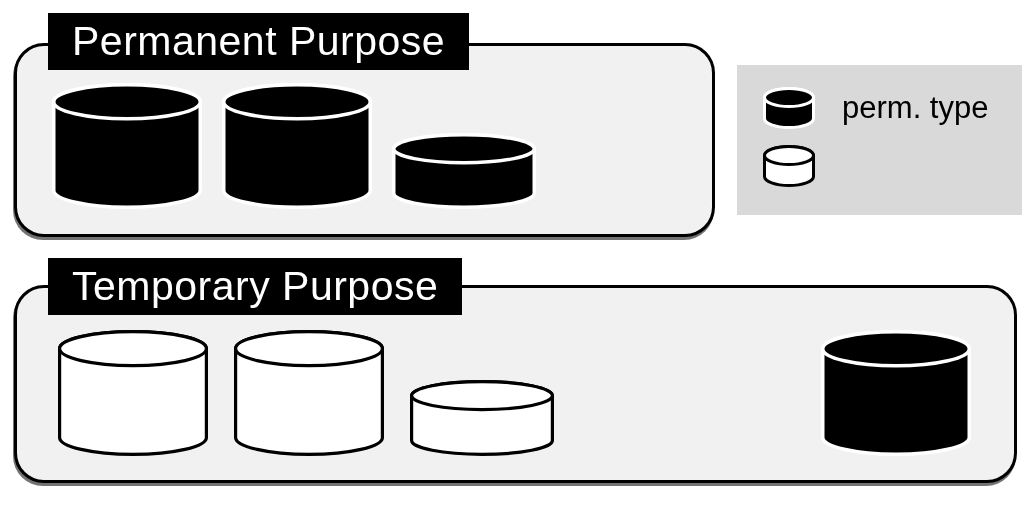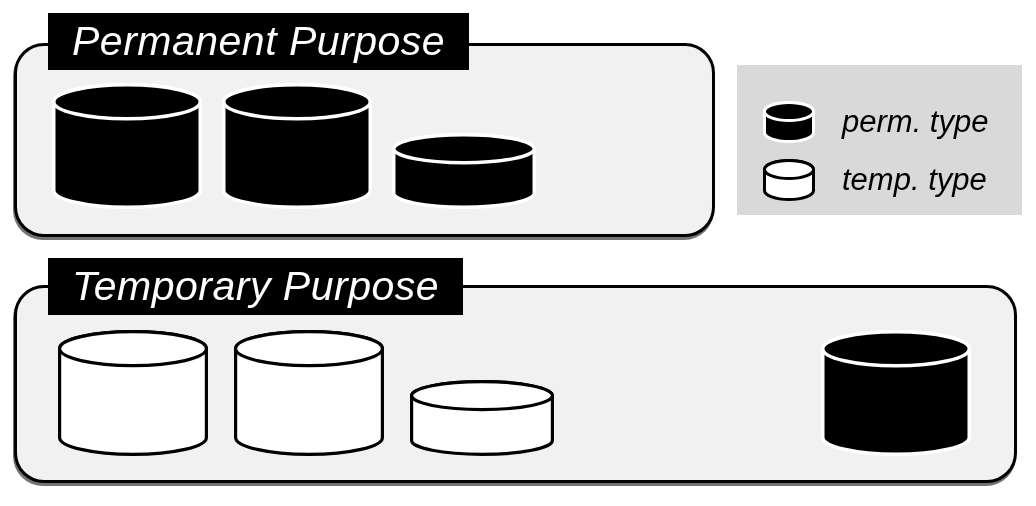--- a/index.html
+++ b/index.html
@@ -7,21 +7,20 @@
     padding: 0;
     background: #ffffff;
     font-family: "Liberation Sans", "DejaVu Sans", sans-serif;
   }
   .canvas {
     position: relative;
     width: 1036px;
     height: 506px;
     background: var(--page-bg, #ffffff);
     overflow: hidden;
-    font-style: italic;
   }
   .purpose-box {
     position: absolute;
     background: var(--box-fill, #f1f1f1);
     border: 3px solid var(--box-border, #000000);
     border-radius: 30px;
     box-shadow: -1px 3px 0 rgba(0,0,0,0.55);
     box-sizing: border-box;
   }
   .box-permanent { left: 14px; top: 43px;  width: 701px;  height: 194px; }
@@ -57,21 +56,20 @@
   .legend {
     position: absolute;
     left: 737px; top: 65px;
     width: 285px; height: 150px;
     background: var(--legend-fill, #d9d9d9);
     box-sizing: border-box;
     padding: 21px 0 0 25px;
     display: flex;
     flex-direction: column;
     gap: 14px;
-    justify-content: center;
   }
   .legend-row {
     display: flex;
     align-items: center;
     gap: 26px;
   }
   .legend-icon { display: inline-block; line-height: 0; }
   .legend-label {
     font-size: 31px;
     color: var(--legend-text, #000000);
@@ -147,17 +145,16 @@
             <path d="M 2.5 11.5 A 24.5 9 0 0 1 51.5 11.5 L 51.5 32.5 A 24.5 9 0 0 1 2.5 32.5 Z" fill="#000000" stroke="#ffffff" stroke-width="3"></path>
             <ellipse cx="27" cy="11.5" rx="24.5" ry="9" fill="#000000" stroke="#ffffff" stroke-width="3"></ellipse>
           </svg></span>
       <span class="legend-label">perm. type</span>
     </div>
     <div class="legend-row">
       <span class="legend-icon"><svg width="54" height="44" viewBox="0 0 54 44">
             <path d="M 2.5 11.5 A 24.5 9 0 0 1 51.5 11.5 L 51.5 32.5 A 24.5 9 0 0 1 2.5 32.5 Z" fill="#ffffff" stroke="#000000" stroke-width="3"></path>
             <ellipse cx="27" cy="11.5" rx="24.5" ry="9" fill="#ffffff" stroke="#000000" stroke-width="3"></ellipse>
           </svg></span>
-      <span class="legend-label">temp. type</span>
     </div>
   </aside>
 
 </div>
 
 </body></html>

